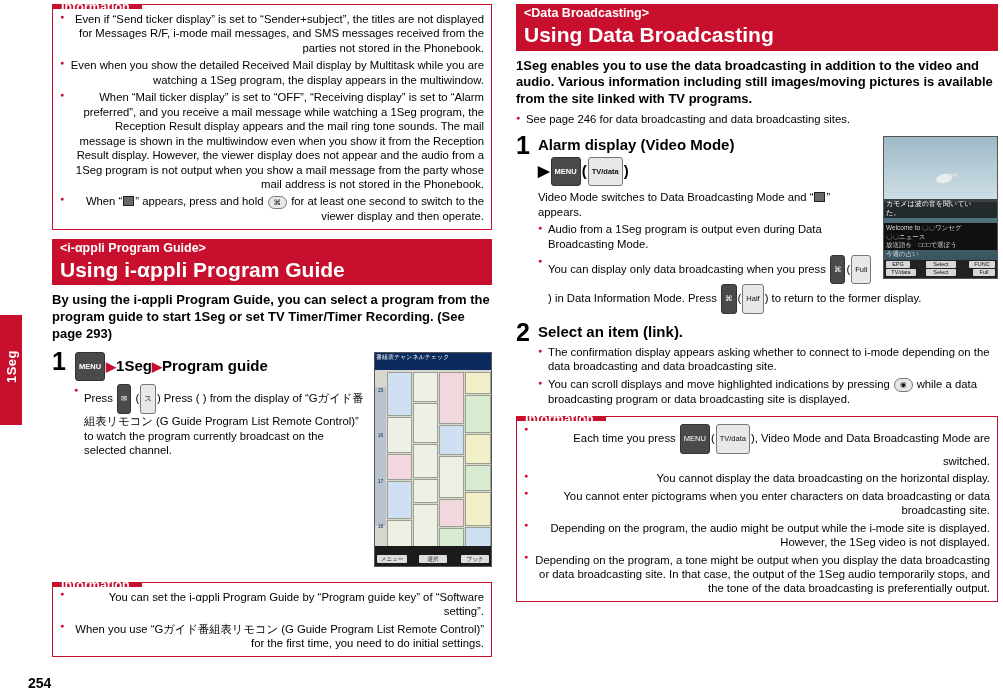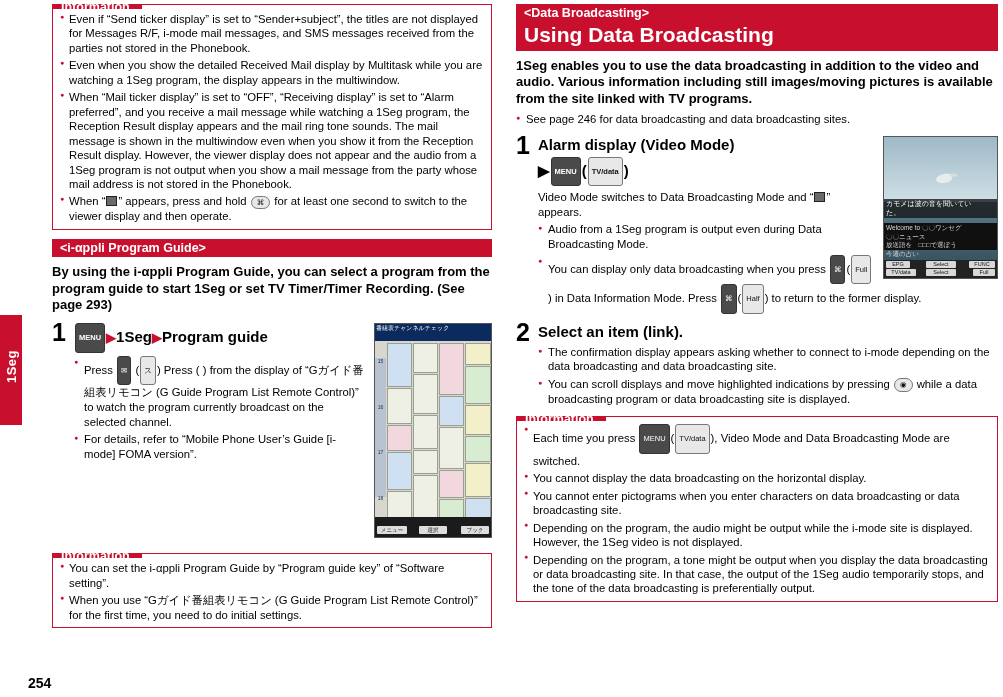--- a/index.html
+++ b/index.html
@@ -39,21 +39,21 @@
 
   
   .info-box { border:1px solid #c8102e; background:#fff; }
   .info-head {
     display:inline-block;
     background:#c8102e; color:#fff;
     font-weight:bold; font-size:12.5px;
     padding:2px 12px 2px 8px;
   }
   .info-head-wrap { background:#fff; line-height:0; }
-  .info-body { padding:3px 7px 5px 7px; }
+  .info-body { padding:3px 7px 5px 7px;text-align:right; }
   .info-body p {
     margin:0 0 3px 0;
     padding-left:9px;
     position:relative;
     line-height:1.28;
     font-size:11.3px;
   }
   .info-body p:last-child { margin-bottom:0; }
   .info-body p::before {
     content:"\25CF";
@@ -228,20 +228,21 @@
         <p>Even when you show the detailed Received Mail display by Multitask while you are watching a 1Seg program, the display appears in the multiwindow.</p>
         <p>When “Mail ticker display” is set to “OFF”, “Receiving display” is set to “Alarm preferred”, and you receive a mail message while watching a 1Seg program, the Reception Result display appears and the mail ring tone sounds. The mail message is shown in the multiwindow even when you show it from the Reception Result display. However, the viewer display does not appear and the audio from a 1Seg program is not output when you show a mail message from the party whose mail address is not stored in the Phonebook.</p>
         <p>
           <span>When “</span><span class="mini-lcd"></span><span>” appears, press and hold </span><span class="key light round">⌘</span><span> for at least one second to switch to the viewer display and then operate.</span>
         </p>
       </div>
     </div>
 
     <div class="sect">
       <span class="sect-kicker">&lt;i-αppli Program Guide&gt;</span>
+      <span class="sect-title">Using i-αppli Program Guide</span>
     </div>
 
     <p class="lead">By using the i-αppli Program Guide, you can select a program from the program guide to start 1Seg or set TV Timer/Timer Recording. (See page 293)</p>
 
     <div class="step clearfix" style="position:relative; min-height:222px;">
       <div class="shot shot-left">
         <div class="pg-header">
           <div class="pg-headline">番組表チャンネルチェック</div>
         </div>
         <div class="pg-grid">
@@ -281,21 +282,20 @@
       </div>
 
       <div class="step-num">1</div>
       <div class="step-body" style="padding-right:126px;">
         <div class="step-title">
           <span class="key">MENU</span><span class="arrow">▶</span><span>1Seg</span><span class="arrow">▶</span><span>Program guide</span>
         </div>
         <p class="step-bullet">
           <span>Press </span><span class="key">✉</span><span> (</span><span class="key light">ス</span><span>) </span><span>Press        (            ) from the display of “Gガイド番組表リモコン (G Guide Program List Remote Control)” to watch the program currently broadcast on the selected channel.</span>
         </p>
-        <p class="step-bullet">For details, refer to “Mobile Phone User’s Guide [i-mode] FOMA version”.</p>
       </div>
     </div>
 
     <div class="info-box" style="margin-top:8px;">
       <div class="info-head-wrap">
         <span class="info-head">Information</span>
       </div>
       <div class="info-body">
         <p>You can set the i-αppli Program Guide by “Program guide key” of “Software setting”.</p>
         <p>When you use “Gガイド番組表リモコン (G Guide Program List Remote Control)” for the first time, you need to do initial settings.</p>

